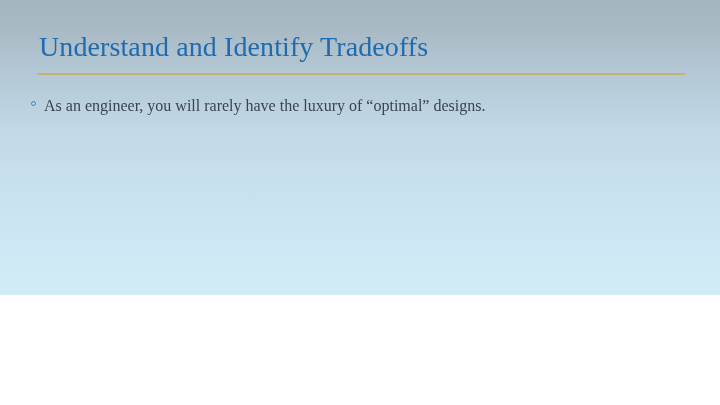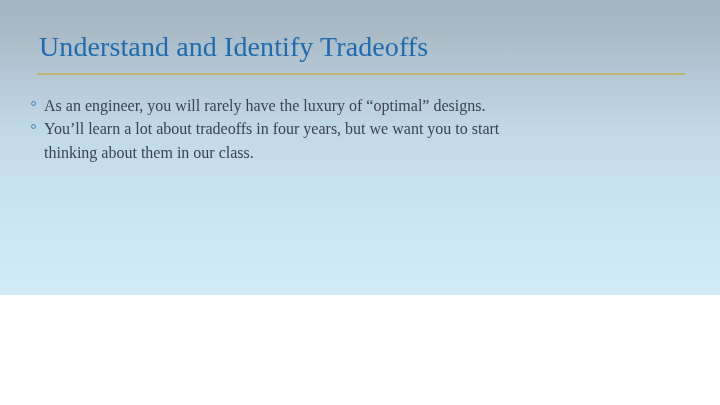--- a/index.html
+++ b/index.html
@@ -111,24 +111,20 @@
 
   <div class="title">Understand and Identify Tradeoffs</div>
 
   <div class="title-rule"></div>
 
   <ul class="body-list">
     <li class="bullet-item">
       <span class="bullet-mark"></span>
       <span class="bullet-text">As an engineer, you will rarely have the luxury of “optimal” designs.</span>
     </li>
-    <li class="bullet-item">
-      <span class="bullet-mark"></span>
-      <span class="bullet-text">You’ll learn a lot about tradeoffs in four years, but we want you to start thinking about them in our class.</span>
-    </li>
   </ul>
 
   <div class="footer-bar"></div>
   <div class="footer-area">
     
     
     
   </div>
 
 </div>

